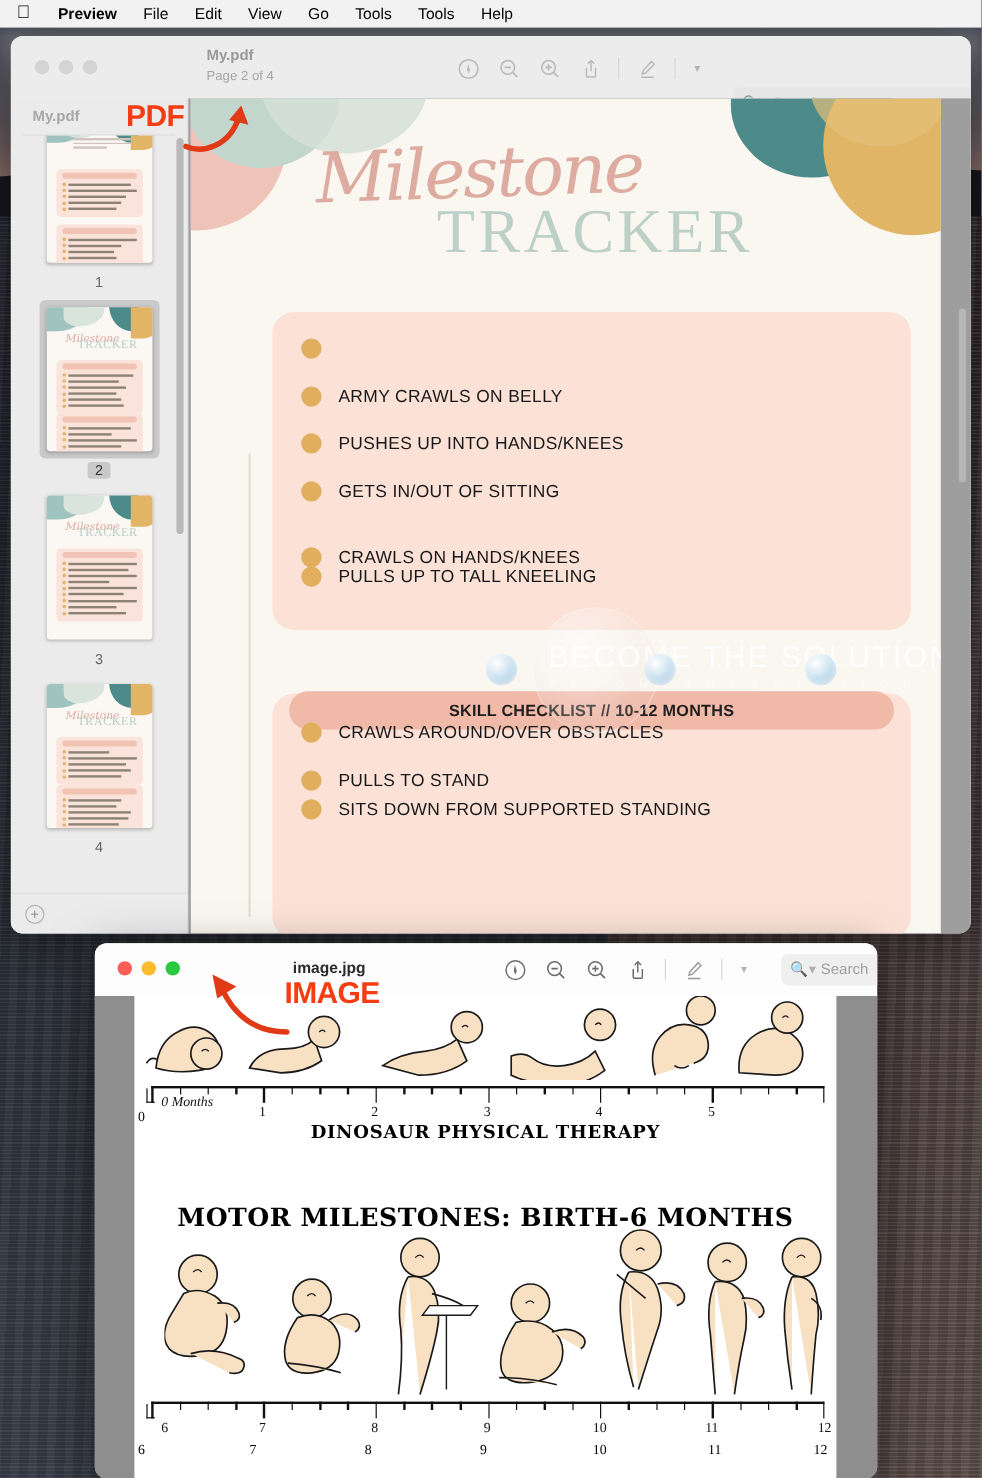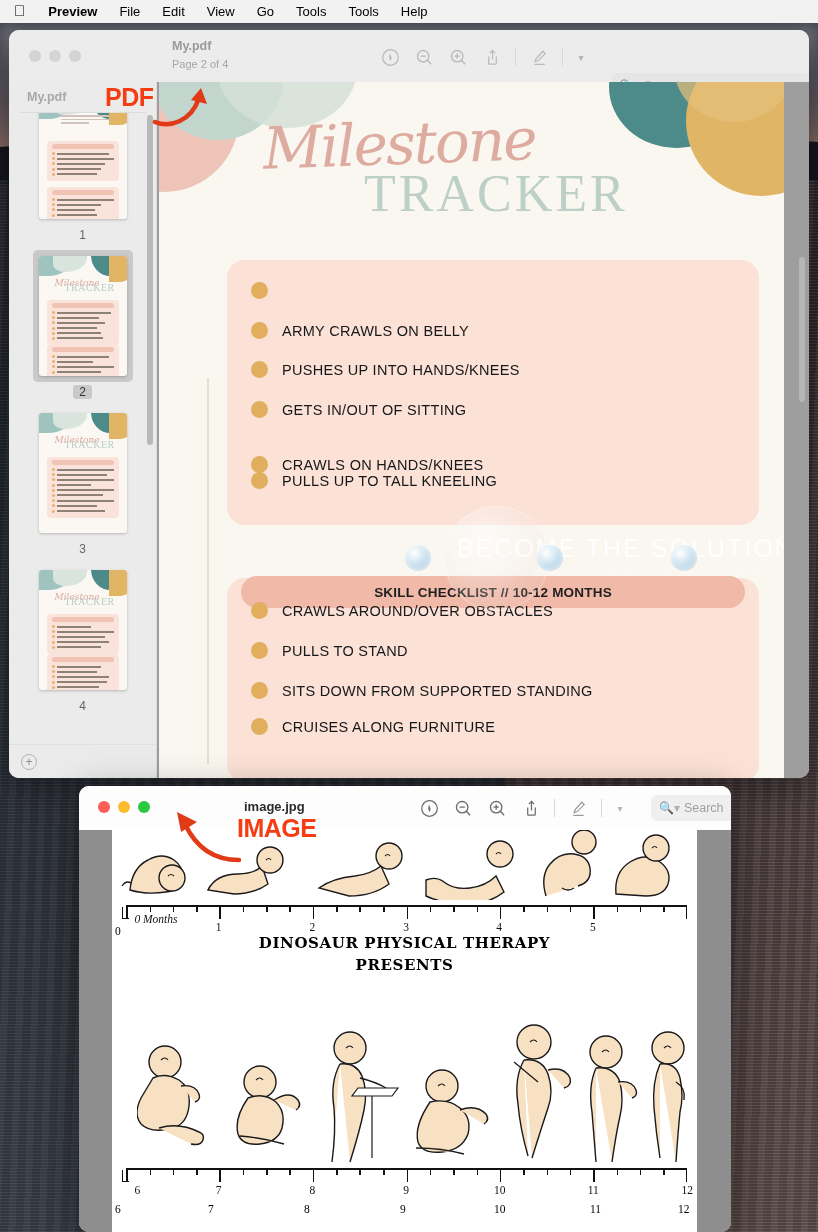--- a/index.html
+++ b/index.html
@@ -646,27 +646,23 @@
         <div class="cl-card" style="left:68px; top:496px; width:532px; height:204px;"></div>
         <div class="cl-head" style="left:82px; top:494px; width:504px;">SKILL CHECKLIST // 10-12 MONTHS</div>
         <div class="cl-row" style="left:92px; top:520px;">
           <span class="cl-dot"></span>
           <span class="cl-txt">CRAWLS AROUND/OVER OBSTACLES</span>
         </div>
         <div class="cl-row" style="left:92px; top:560px;">
           <span class="cl-dot"></span>
           <span class="cl-txt">PULLS TO STAND</span>
         </div>
-        <div class="cl-row" style="left:92px; top:600px;">
+        <div class="cl-row" style="left:92px; top:584px;">
           <span class="cl-dot"></span>
           <span class="cl-txt">SITS DOWN FROM SUPPORTED STANDING</span>
-        </div>
-        <div class="cl-row" style="left:92px; top:636px;">
-          <span class="cl-dot"></span>
-          <span class="cl-txt">CRUISES ALONG FURNITURE</span>
         </div>
 
         <div class="wbig"></div>
         <div class="watermark">
           <div class="wtxt">BECOME THE SOLUTION</div>
           <div class="wsub">B E C O M E T H E S O L U T I O N</div>
         </div>
         <div class="wbubble" style="left:246px; top:463px; width:26px; height:26px;"></div>
         <div class="wbubble" style="left:378px; top:463px; width:26px; height:26px;"></div>
         <div class="wbubble" style="left:512px; top:463px; width:26px; height:26px;"></div>
@@ -821,22 +817,22 @@
         <span class="lbl" style="left:16%;  top:16px;">1</span>
         <span class="lbl" style="left:32.7%;top:16px;">2</span>
         <span class="lbl" style="left:49.4%;top:16px;">3</span>
         <span class="lbl" style="left:66%;  top:16px;">4</span>
         <span class="lbl" style="left:82.7%;top:16px;">5</span>
       </div>
       <div class="tl-corner" style="left:10px; top:77px;"></div>
       <span class="lbl2" style="position:absolute; left:3px; top:95px; font-family:'Liberation Serif',serif; font-size:11.5px;">0</span>
 
       <div class="img-title" style="top:104px; font-size:15px; letter-spacing:.6px;">DINOSAUR PHYSICAL THERAPY</div>
-      <div class="img-title" style="top:126px; font-size:15px; letter-spacing:.6px;">PRESENTS</div>
-
+
+      <div class="img-title" style="top:172px; font-size:21px; letter-spacing:.4px;">MOTOR MILESTONES: BIRTH-6 MONTHS</div>
 
       <div class="baby" style="left:25px; top:212px;">
         <svg width="82" height="110" viewBox="0 0 82 110">
           <circle cx="28" cy="20" r="16" fill="#f8e0c3" stroke="#1a1a1a" stroke-width="1.4"></circle>
           <path d="M24 18 q4 -4 7 0" fill="none" stroke="#1a1a1a" stroke-width="1.1"></path>
           <path d="M16 36 q12 -6 26 2 q12 8 10 26 q-2 18 -16 22 q-22 6 -32 -4 q-8 -10 0 -26 z" fill="#f8e0c3" stroke="#1a1a1a" stroke-width="1.4"></path>
           <path d="M44 44 q14 -2 18 8 q2 6 -4 8" fill="#f8e0c3" stroke="#1a1a1a" stroke-width="1.4"></path>
           <path d="M22 86 q20 -6 40 4 q6 2 4 8 q-2 6 -12 4" fill="#f8e0c3" stroke="#1a1a1a" stroke-width="1.4"></path>
         </svg>
       </div>

